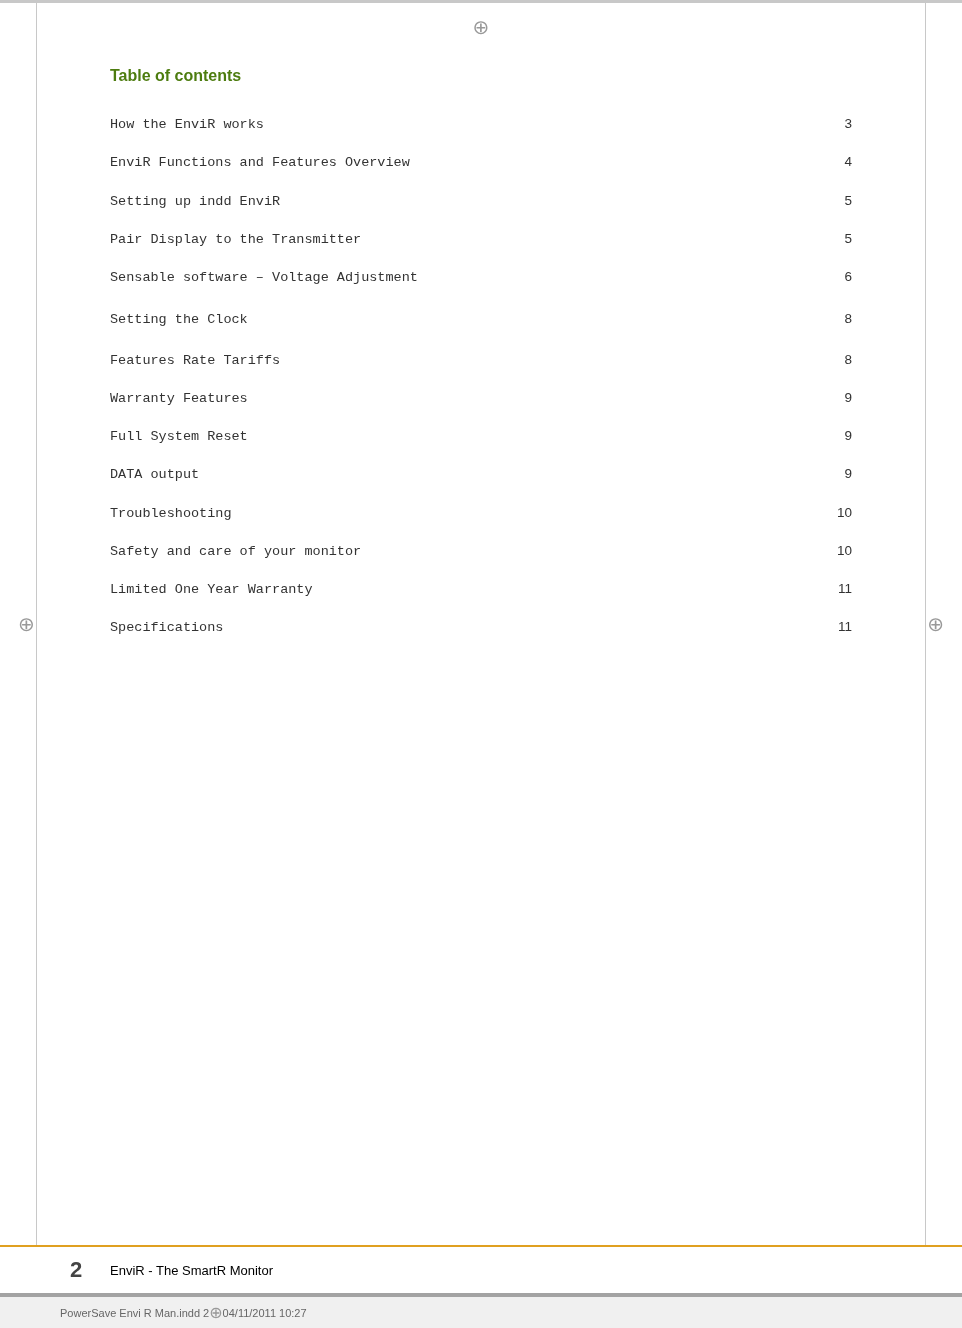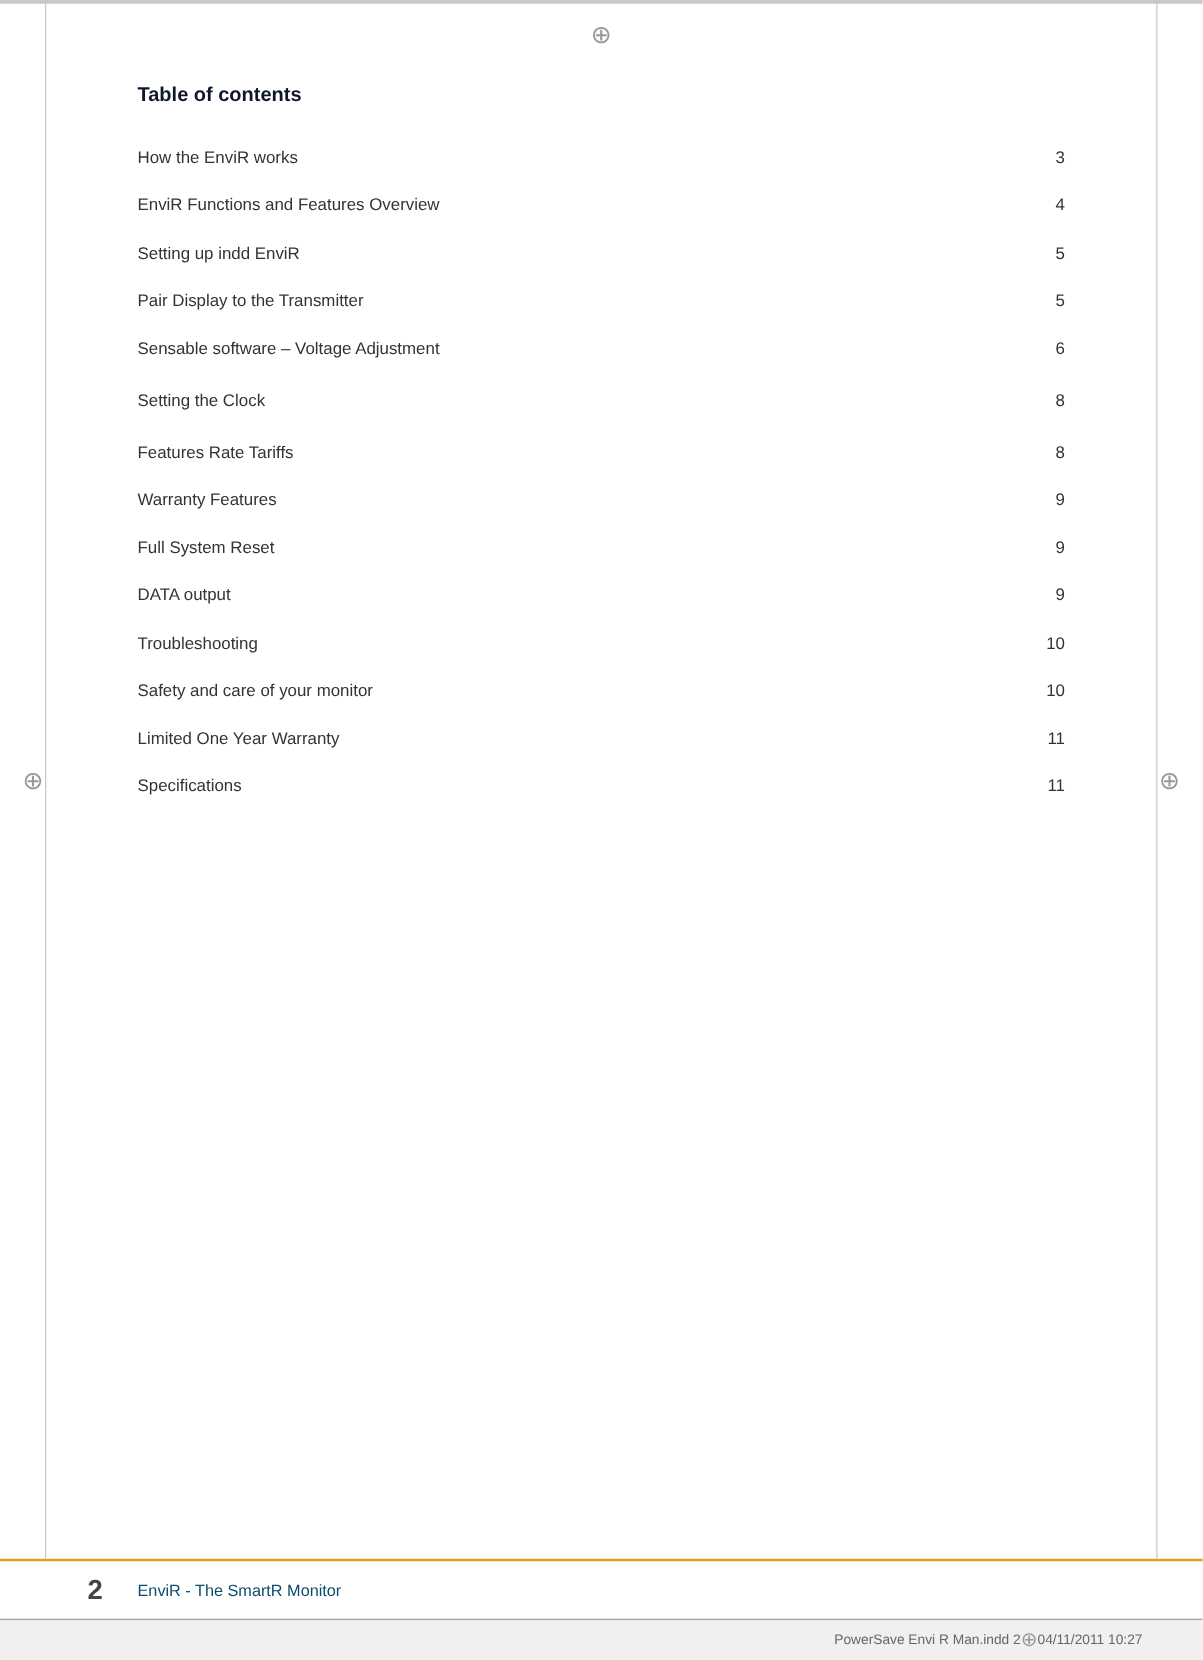--- a/index.html
+++ b/index.html
@@ -74,40 +74,41 @@
 
     
     .main-content {
       padding: 20px 70px 0 70px;
       flex: 1;
     }
 
     .toc-title {
       font-size: 16px;
       font-weight: bold;
-      color: #0f172a;
+      color: #4d7c0f;
       margin-bottom: 22px;
     }
 
     .toc-table {
       width: 100%;
       border-collapse: collapse;
     }
 
     .toc-table tr td {
       padding: 8px 0;
       vertical-align: baseline;
       border-bottom: none;
     }
 
     .toc-table tr td:first-child {
       font-size: 13.5px;
       color: #333;
       padding-right: 20px;
       line-height: 1.5;
+      font-family: Liberation Mono, monospace;
     }
 
     .toc-table tr td:last-child {
       font-size: 13.5px;
       color: #333;
       text-align: right;
       white-space: nowrap;
       padding-left: 10px;
       min-width: 30px;
     }
@@ -143,30 +144,30 @@
 
     .footer-page-number {
       font-size: 22px;
       font-weight: bold;
       color: #444;
       min-width: 20px;
     }
 
     .footer-title {
       font-size: 13px;
-      color: #0c4a6e;
+      color: #000000;
     }
 
     
     .bottom-bar {
       background: #f0f0f0;
-      border-top: 1px solid #a3a3a3;
-      padding: 6px 48px;
-      display: flex;
-      justify-content: flex-end;
+      border-top: 4px solid #a3a3a3;
+      padding: 6px 60px;
+      display: flex;
+      justify-content: flex-start;
       align-items: center;
       font-size: 11px;
       color: #666;
     }
 
     .bottom-bar-left {
       display: flex;
       align-items: center;
       gap: 6px;
     }

